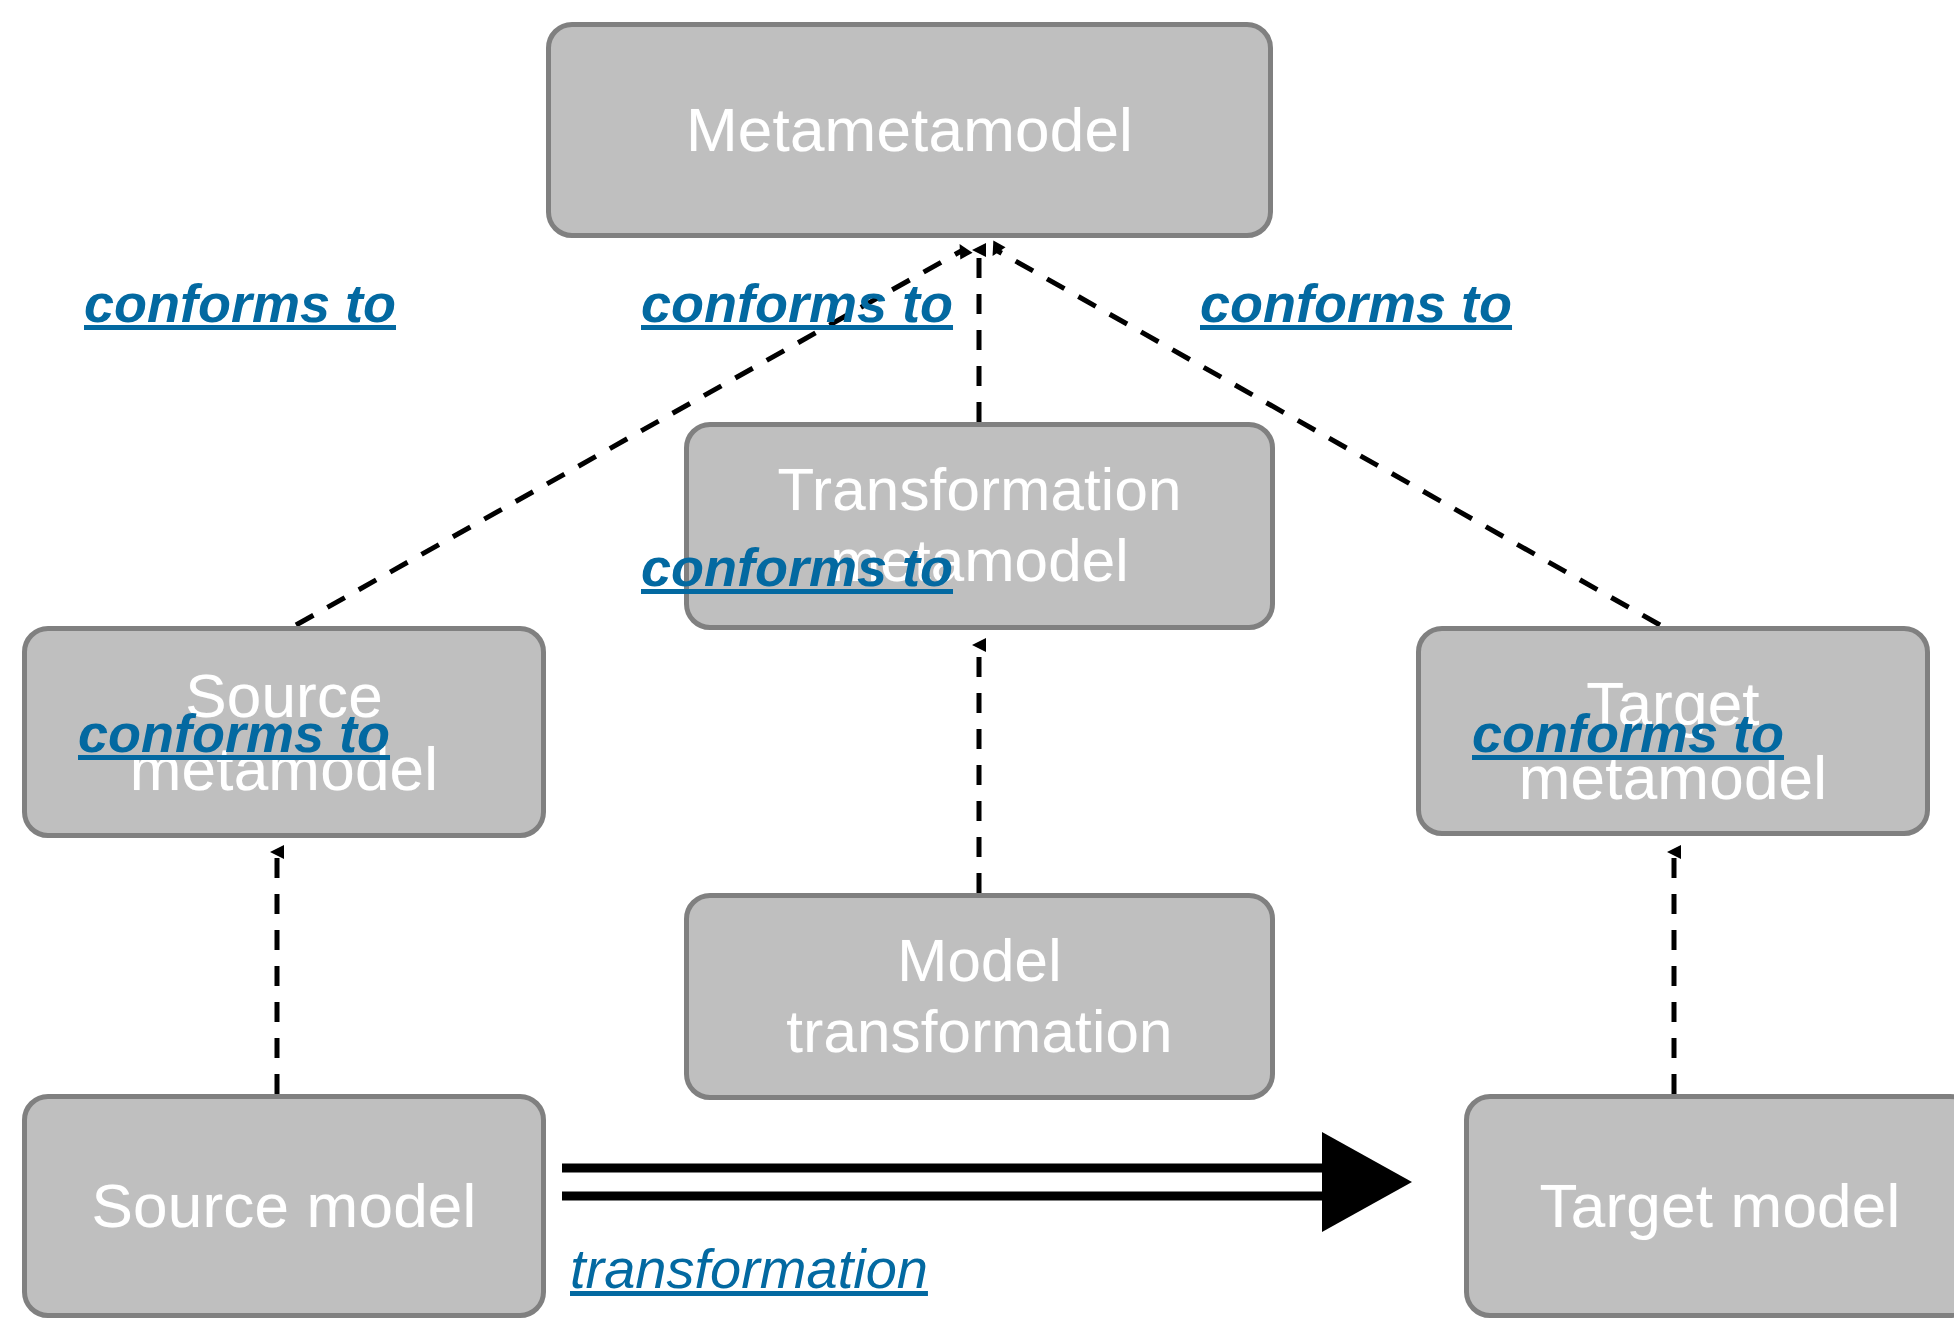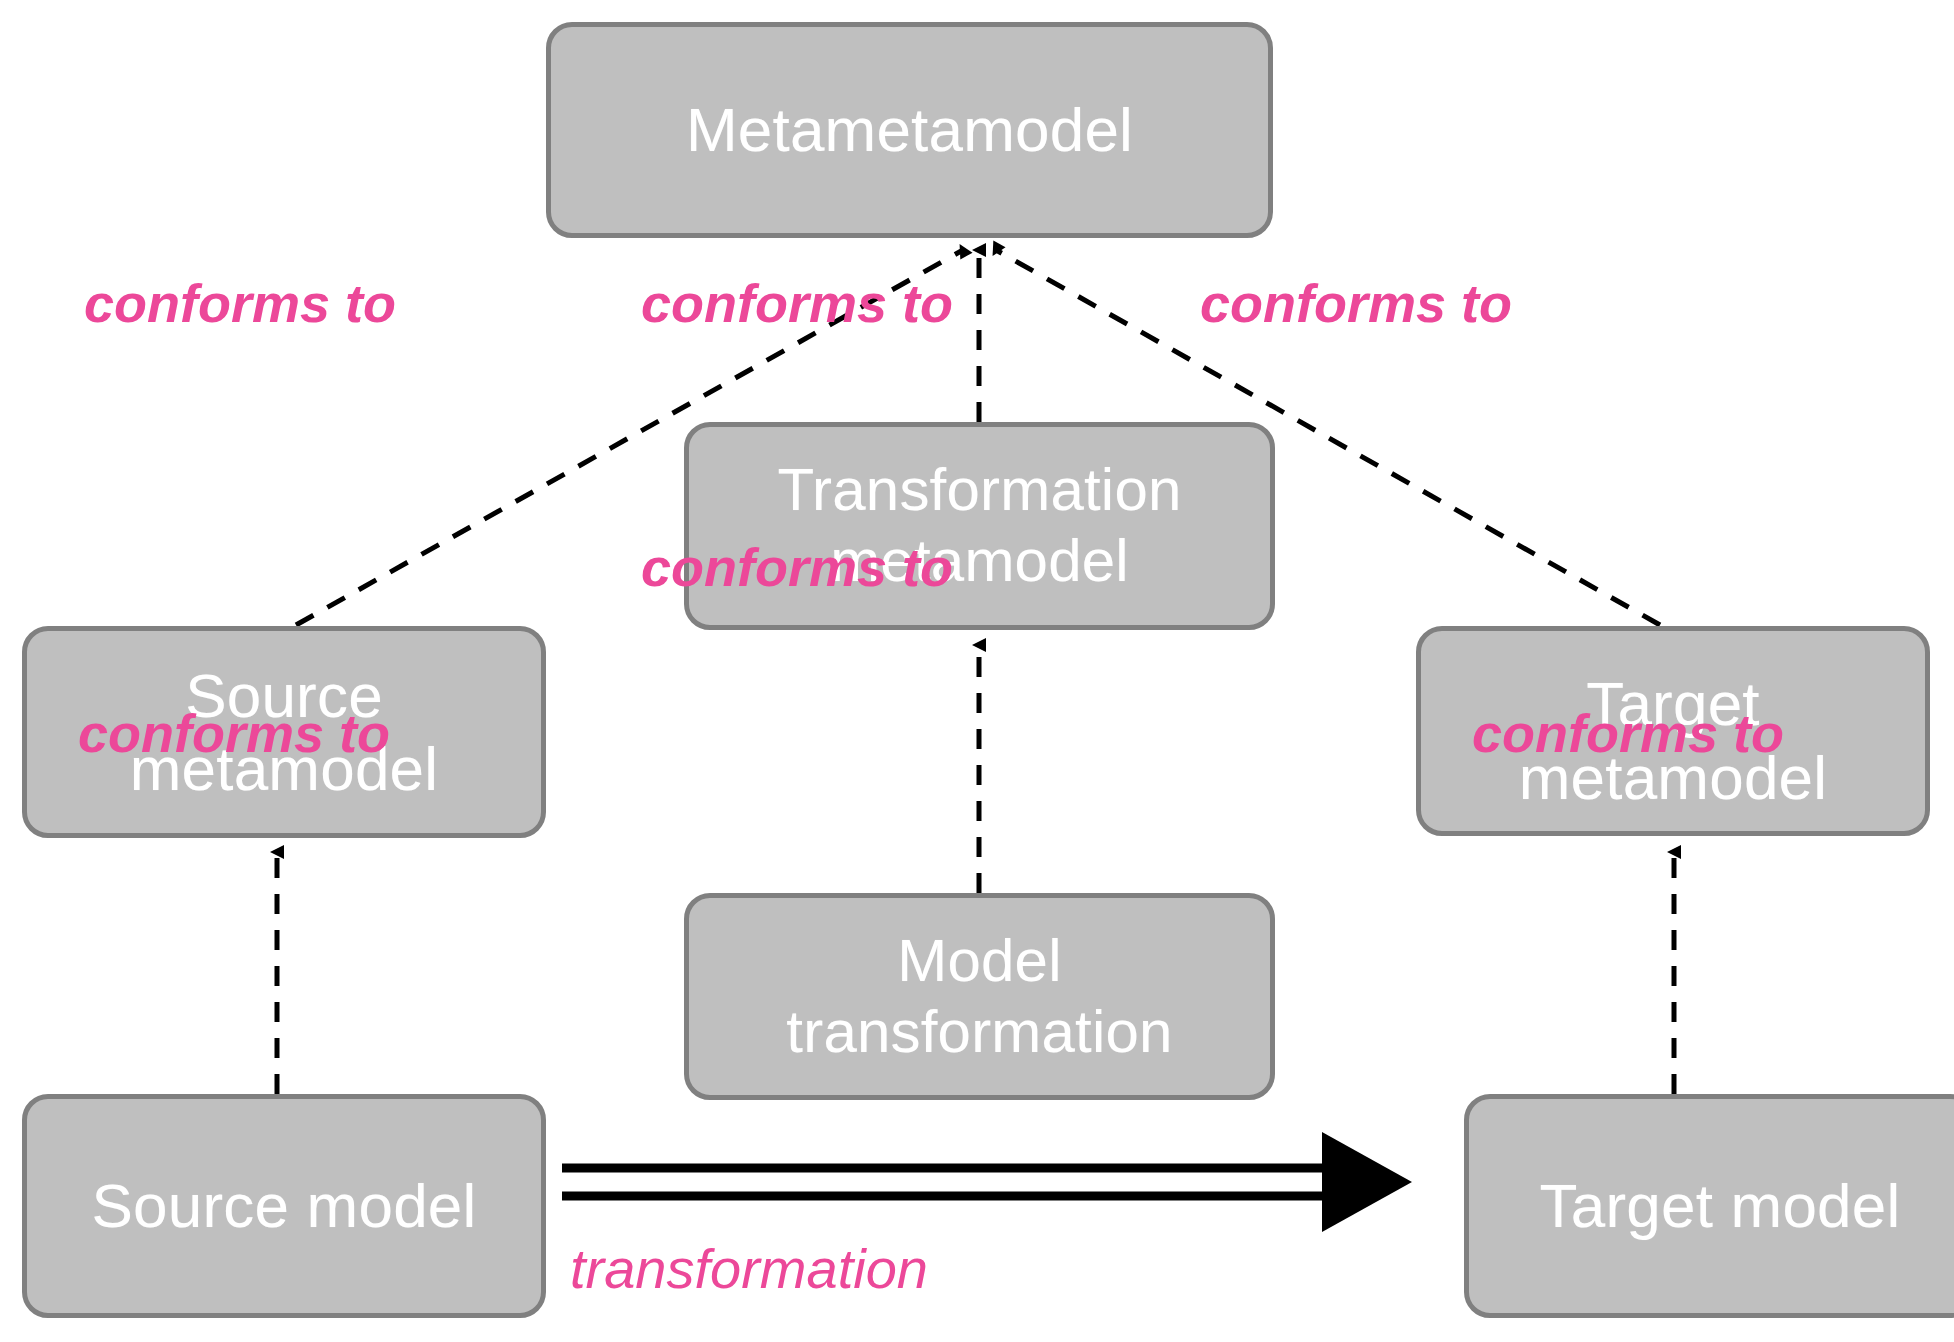--- a/index.html
+++ b/index.html
@@ -30,25 +30,26 @@
     font-weight: 400;
     line-height: 1.18;
     letter-spacing: 0.2px;
     z-index: 3;
     text-shadow: 0 0 1px rgba(255,255,255,0.35);
   }
   .node span { display: block; width: 100%; }
 
   .edge-label {
     position: absolute;
-    color: #ec4899;
+    color: #0369a1;
     font-family: "Liberation Sans", sans-serif;
     font-style: italic;
     white-space: nowrap;
     z-index: 4;
+    text-decoration: underline;
   }
   .cf-label {
     font-weight: bold;
     font-size: 54px;
   }
   .tf-label {
     font-weight: normal;
     font-size: 56px;
   }
 

